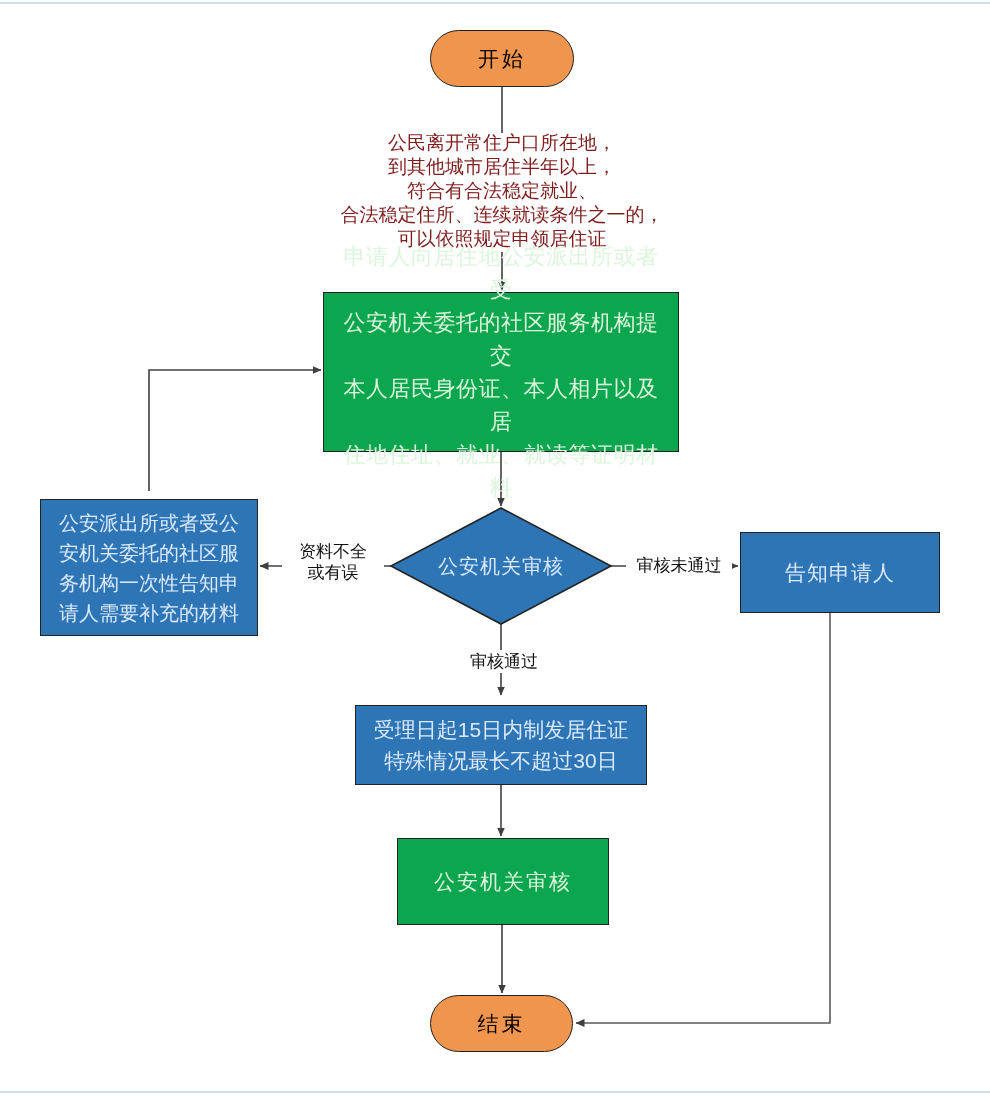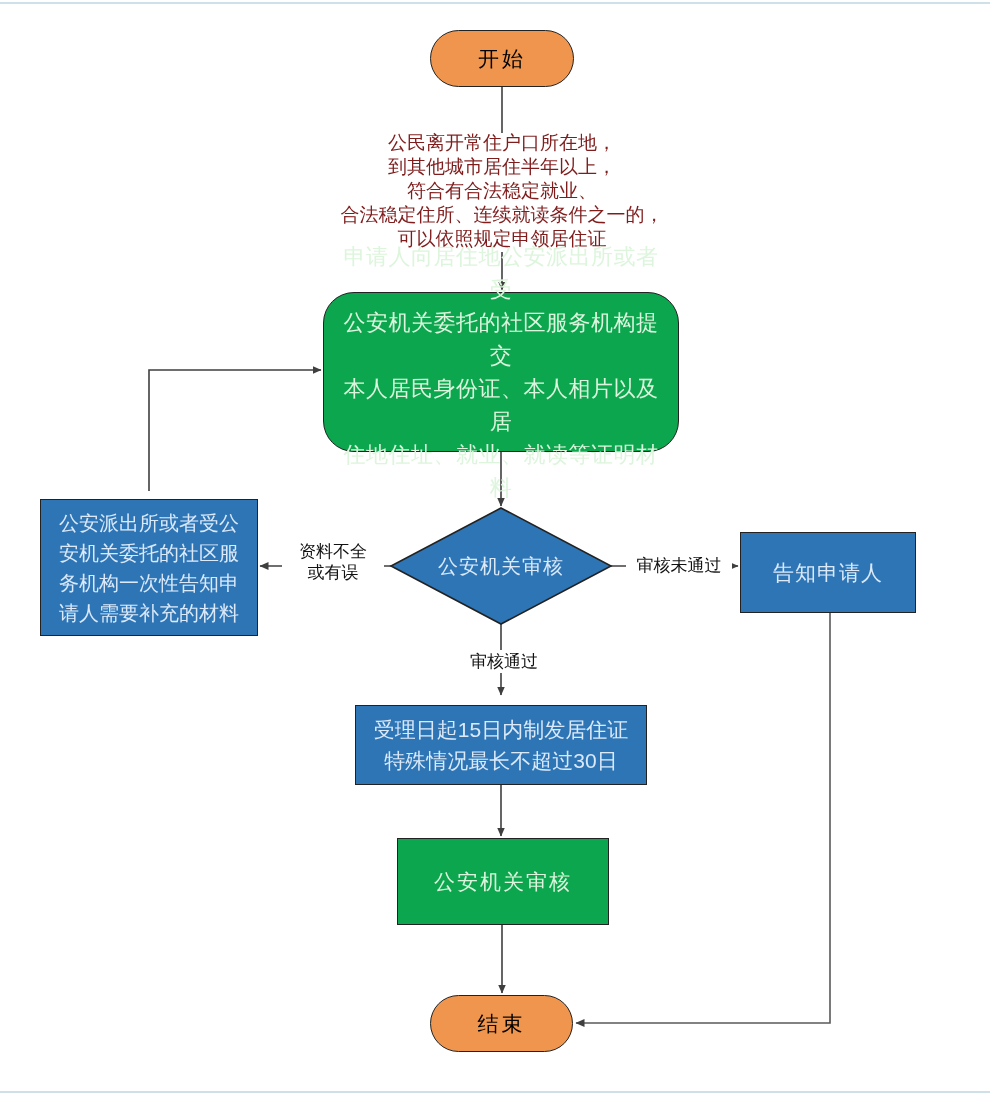--- a/index.html
+++ b/index.html
@@ -46,21 +46,21 @@
   }
   .diamond-label{
     position:absolute;z-index:3;display:flex;align-items:center;justify-content:center;
     color:var(--blue-text,#dbe9f9);font-size:20px;letter-spacing:1px;text-align:center;
   }
   .edge-label{
     position:absolute;z-index:3;background:#ffffff;color:#111111;
     font-size:17px;line-height:21px;text-align:center;white-space:pre-line;
     padding:1px 2px;
   }
-  .t-submit{font-size:22px;line-height:33px;letter-spacing:0.5px;padding:8px 12px;border-radius:31px;}
+  .t-submit{font-size:22px;line-height:33px;letter-spacing:0.5px;padding:8px 12px;}
   .t-supplement{font-size:20px;line-height:30px;padding:4px 8px;}
   .t-notify{font-size:21px;letter-spacing:1px;}
   .t-issue{font-size:21px;line-height:31px;}
   .t-receive{font-size:21px;letter-spacing:2px;}
 </style>
 </head>
 <body>
 
 <div class="canvas">
 
@@ -110,21 +110,21 @@
 本人居民身份证、本人相片以及居
 住地住址、就业、就读等证明材料</div>
 
   <div class="diamond-label" style="left:391px;top:508px;width:220px;height:116px;">公安机关审核</div>
 
   <div class="node proc-blue t-supplement" style="left:40px;top:491px;width:218px;height:137px;">公安派出所或者受公
 安机关委托的社区服
 务机构一次性告知申
 请人需要补充的材料</div>
 
-  <div class="node proc-blue t-notify" style="left:740px;top:524px;width:176px;height:81px;">告知申请人</div>
+  <div class="node proc-blue t-notify" style="left:740px;top:524px;width:200px;height:81px;">告知申请人</div>
 
   <div class="node proc-blue t-issue" style="left:355px;top:697px;width:292px;height:80px;">受理日起15日内制发居住证
 特殊情况最长不超过30日</div>
 
   <div class="node proc-green t-receive" style="left:397px;top:838px;width:212px;height:87px;">公安机关审核</div>
 
   <div class="node terminal" style="left:430px;top:995px;width:143px;height:57px;">结束</div>
 
   <div class="edge-label" style="left:282px;top:540px;width:98px;">资料不全
 或有误</div>

